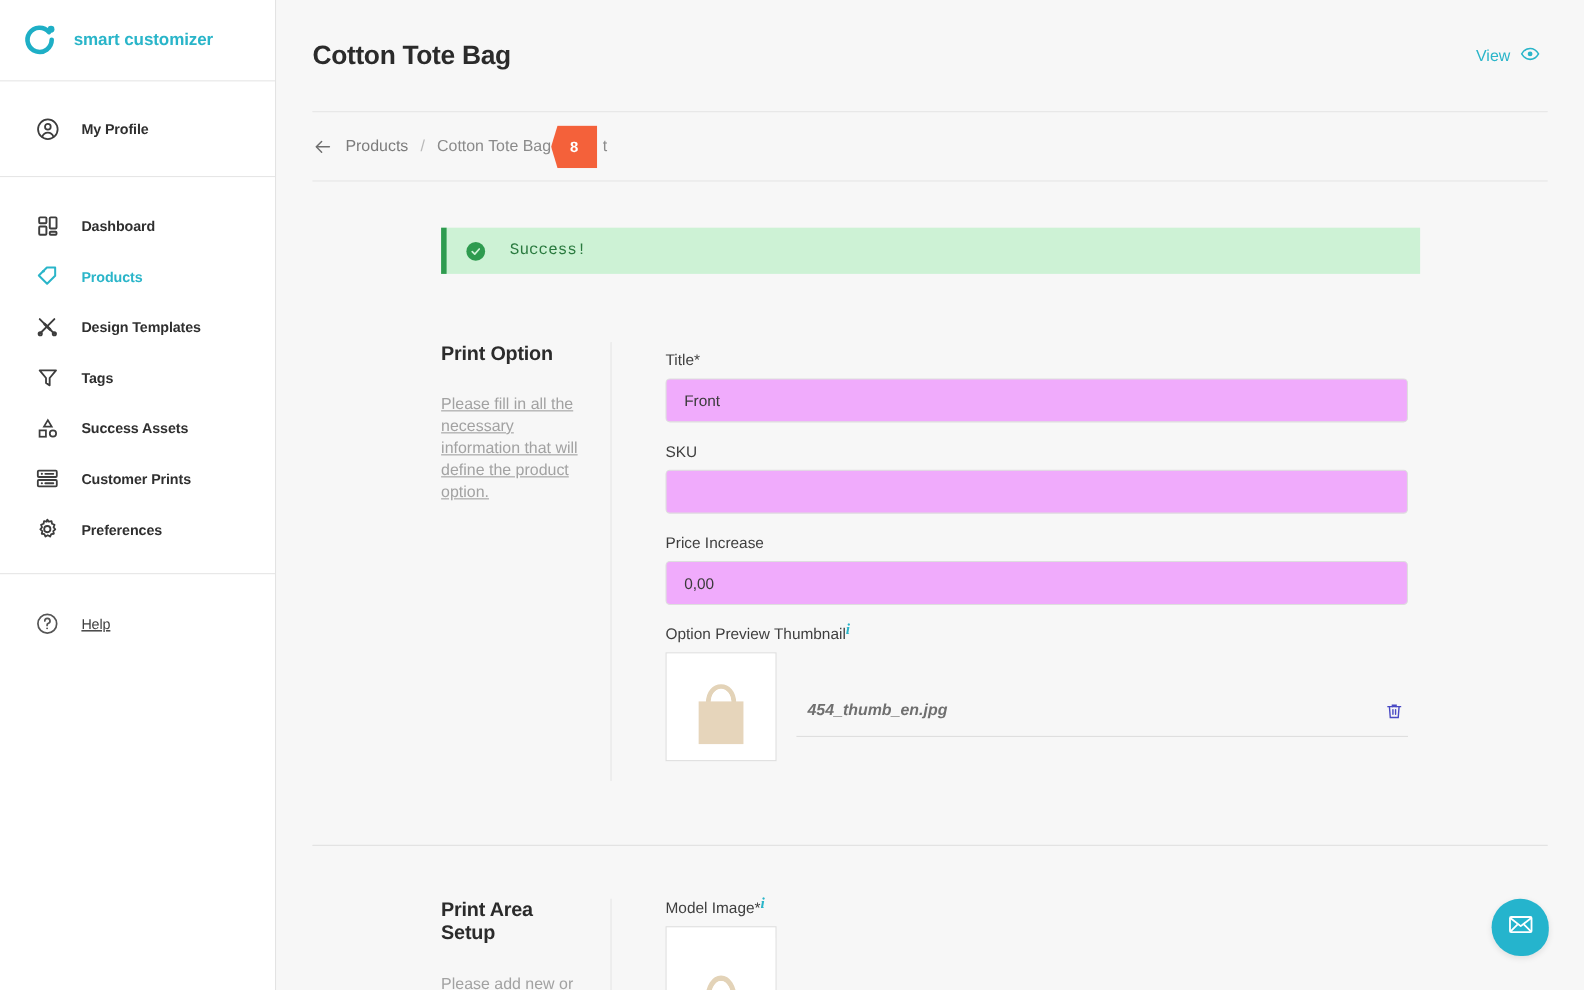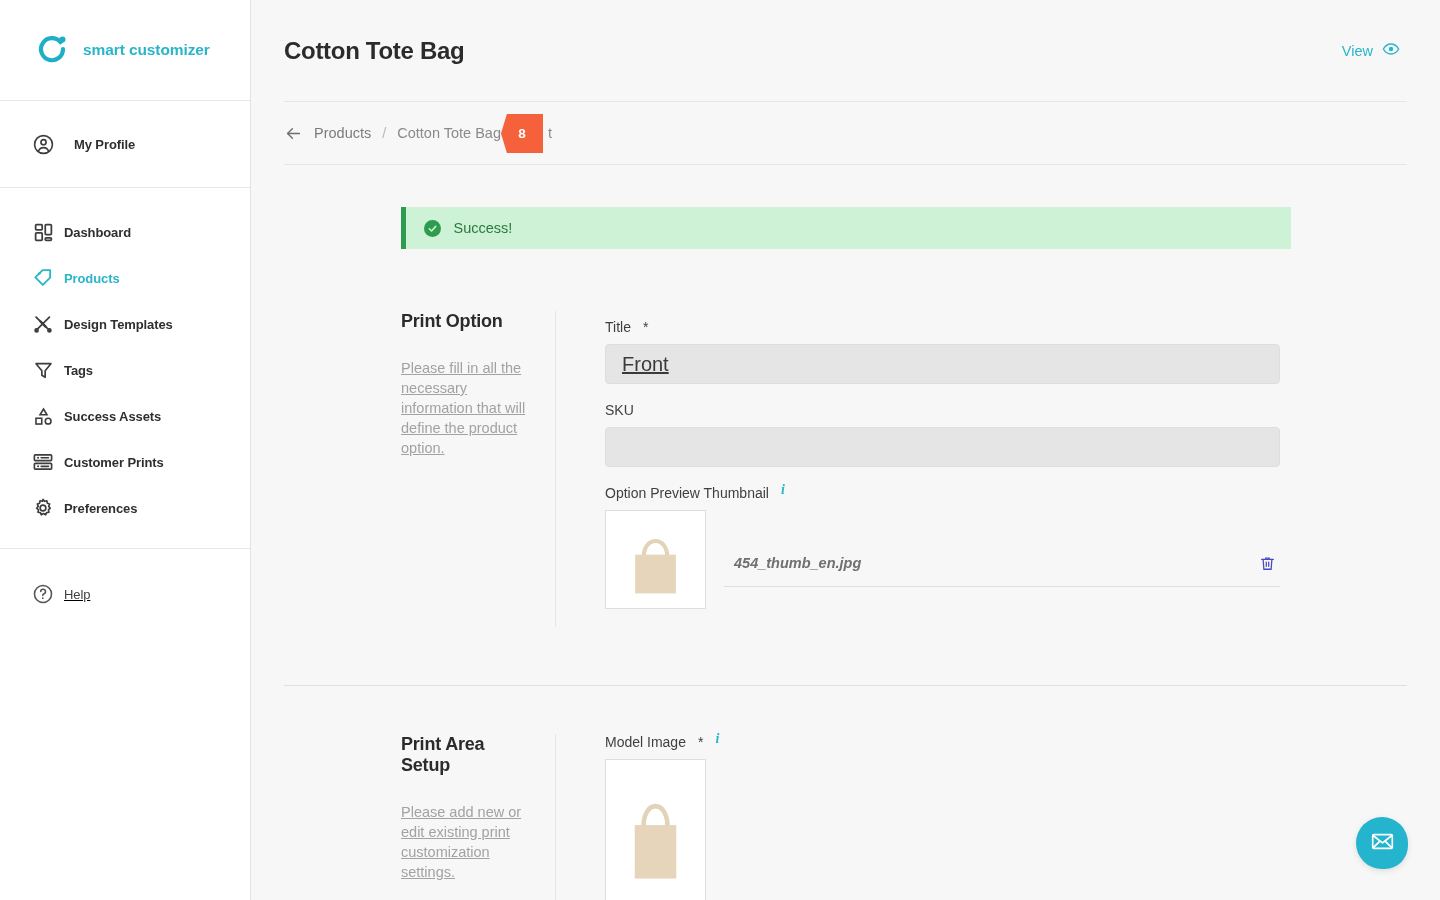--- a/index.html
+++ b/index.html
@@ -24,24 +24,24 @@
     width: 251px;
     height: 900px;
     background: #ffffff;
     border-right: 1px solid #e3e3e3;
     flex: 0 0 251px;
     display: flex;
     flex-direction: column;
   }
 
   .brand {
-    height: 101px;
-    display: flex;
-    align-items: center;
-    padding-left: 36px;
+    height: 74px;
+    display: flex;
+    align-items: center;
+    padding-left: 20px;
     border-bottom: 1px solid #e6e6e6;
     gap: 13px;
   }
   .brand-logo { width: 34px; height: 34px; position: relative; flex: 0 0 34px; }
   .brand-name {
     color: #2ab5c9;
     font-size: 15.5px;
     font-weight: bold;
     letter-spacing: -0.1px;
     white-space: nowrap;
@@ -57,21 +57,21 @@
   }
 
   .nav-group { padding-top: 21px; }
   .nav-group-lower { border-top: 1px solid #e6e6e6; margin-top: 17px; padding-top: 22px; text-decoration: underline; }
 
   .nav-item {
     height: 46px;
     display: flex;
     align-items: center;
     padding-left: 30px;
-    gap: 8px;
+    gap: 18px;
     cursor: pointer;
   }
   .nav-icon {
     width: 26px; height: 26px;
     flex: 0 0 26px;
     display: flex; align-items: center; justify-content: center;
     color: #3d3d3d;
   }
   .nav-label {
     font-size: 13px;
@@ -157,21 +157,22 @@
   
   .alert-wrap { padding: 42px 0 0 0; display: flex; justify-content: center; }
   .alert {
     width: 890px;
     height: 42px;
     background: #cdf2d5;
     border-left: 5px solid #2e9b4f;
     display: flex;
     align-items: center;
     padding-left: 18px;
-    gap: 13px;
+    gap: 23px;
+    font-family: Liberation Mono, monospace;
   }
   .alert-text { color: #2a7a3f; font-size: 14.5px; }
   .check-circle {
     width: 17px; height: 17px; border-radius: 50%;
     background: #2e9b4f;
     display: flex; align-items: center; justify-content: center;
     flex: 0 0 17px;
   }
 
   
@@ -208,46 +209,45 @@
     padding-top: 8px;
   }
 
   .field { margin-bottom: 18px; }
   .field-label {
     font-size: 14px;
     color: #3f3f3f;
     margin-bottom: 9px;
     display: flex;
     align-items: center;
-    gap: 12px;
+    gap: 0;
   }
   .req { color: #3f3f3f; }
   .info-i {
     color: #2ab5c9;
     font-style: italic;
     font-weight: bold;
     font-size: 14px;
     font-family: "Liberation Serif", serif;
     cursor: pointer;
     line-height: 1;
     position: relative;
     top: -3px;
   }
   .text-input {
     width: 100%;
     height: 40px;
-    background: #e5e5e5;
+    background: #f0abfc;
     border: 1px solid #dedede;
     border-radius: 4px;
     padding: 0 16px;
-    font-size: 20px;
+    font-size: 14px;
     color: #3a3a3a;
     font-family: "Liberation Sans", sans-serif;
     outline: none;
-    text-decoration: underline;
   }
 
   .upload-row { display: flex; align-items: stretch; gap: 18px; margin-top: 2px; font-weight: bold; }
   .thumb-box {
     width: 101px;
     height: 99px;
     border: 1px solid #dedede;
     background: #ffffff;
     display: flex;
     align-items: center;
@@ -487,20 +487,26 @@
           <input class="text-input" type="text" value="Front" style="">
         </div>
 
         <div class="field">
           <div class="field-label">
             <span>SKU</span>
           </div>
           <input class="text-input" type="text" value="" style="">
         </div>
 
+        <div class="field">
+          <div class="field-label">
+            <span>Price Increase</span>
+          </div>
+          <input class="text-input" type="text" value="0,00" style="">
+        </div>
 
         <div class="field">
           <div class="field-label">
             <span>Option Preview Thumbnail</span>
             <span class="info-i">i</span>
           </div>
           <div class="upload-row">
             <div class="thumb-box">
               <svg class="tote" viewBox="0 0 100 100">
                 <rect x="0" y="0" width="100" height="100" fill="#ffffff"></rect>

